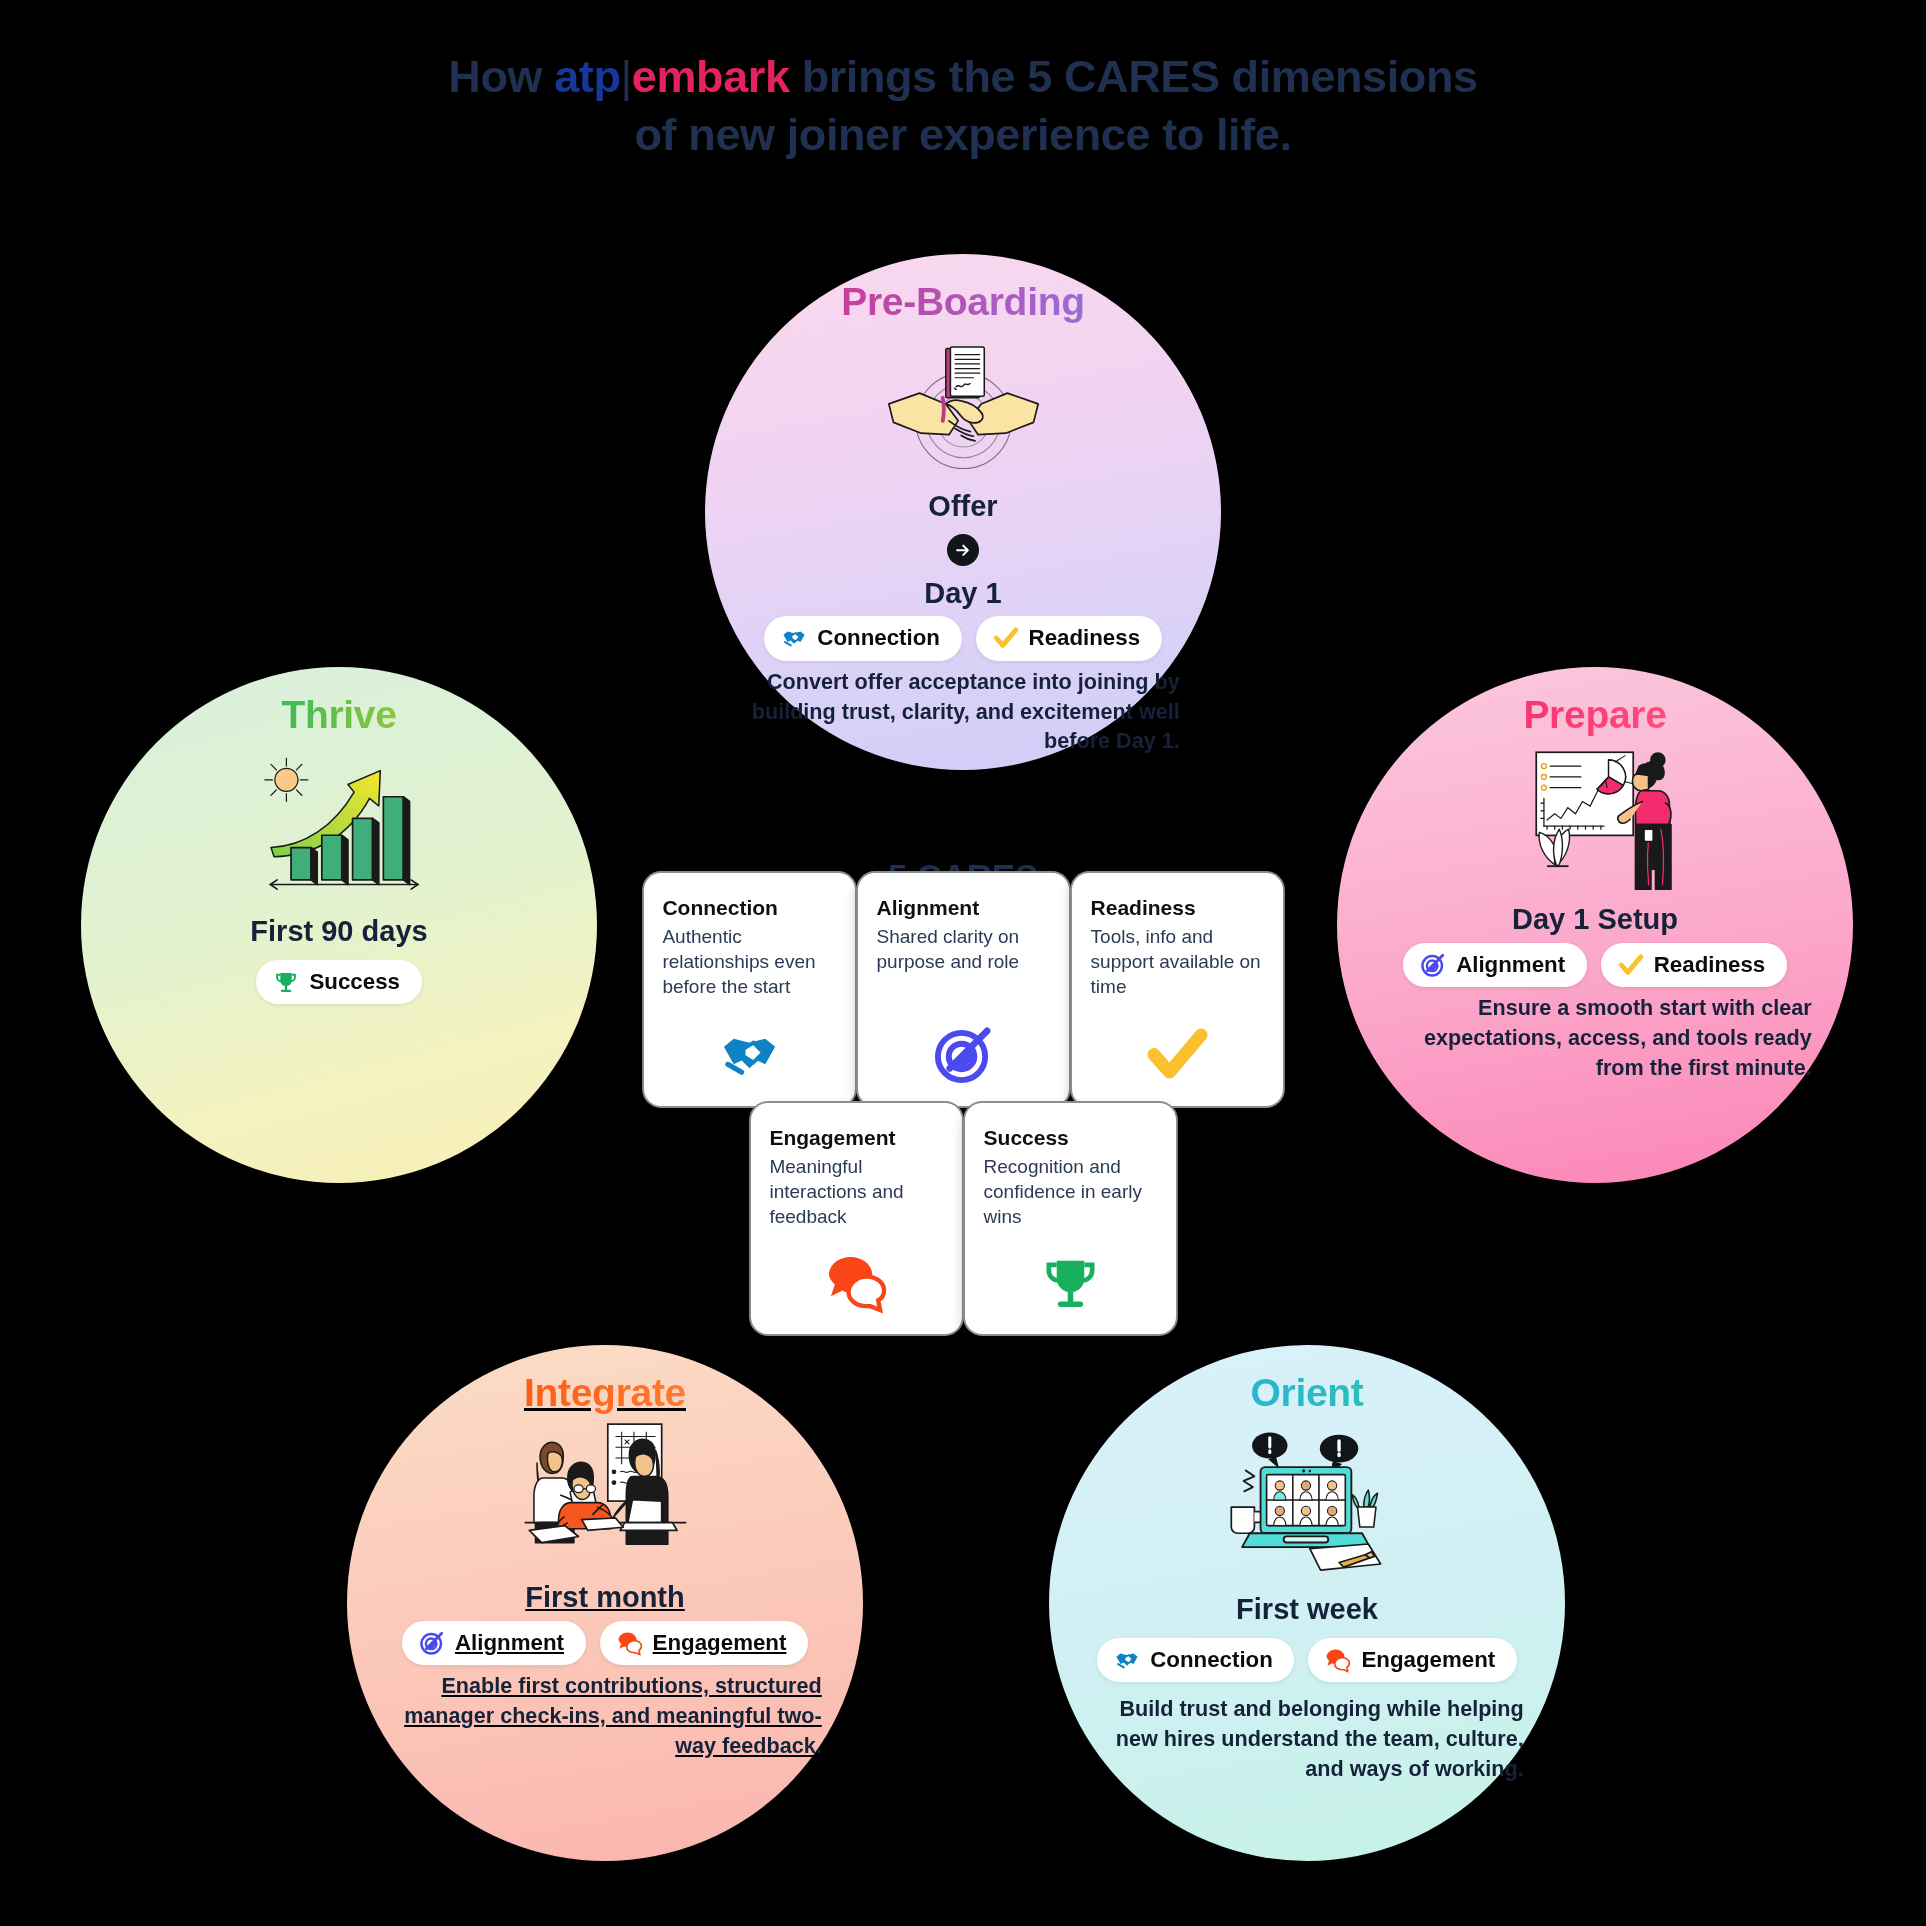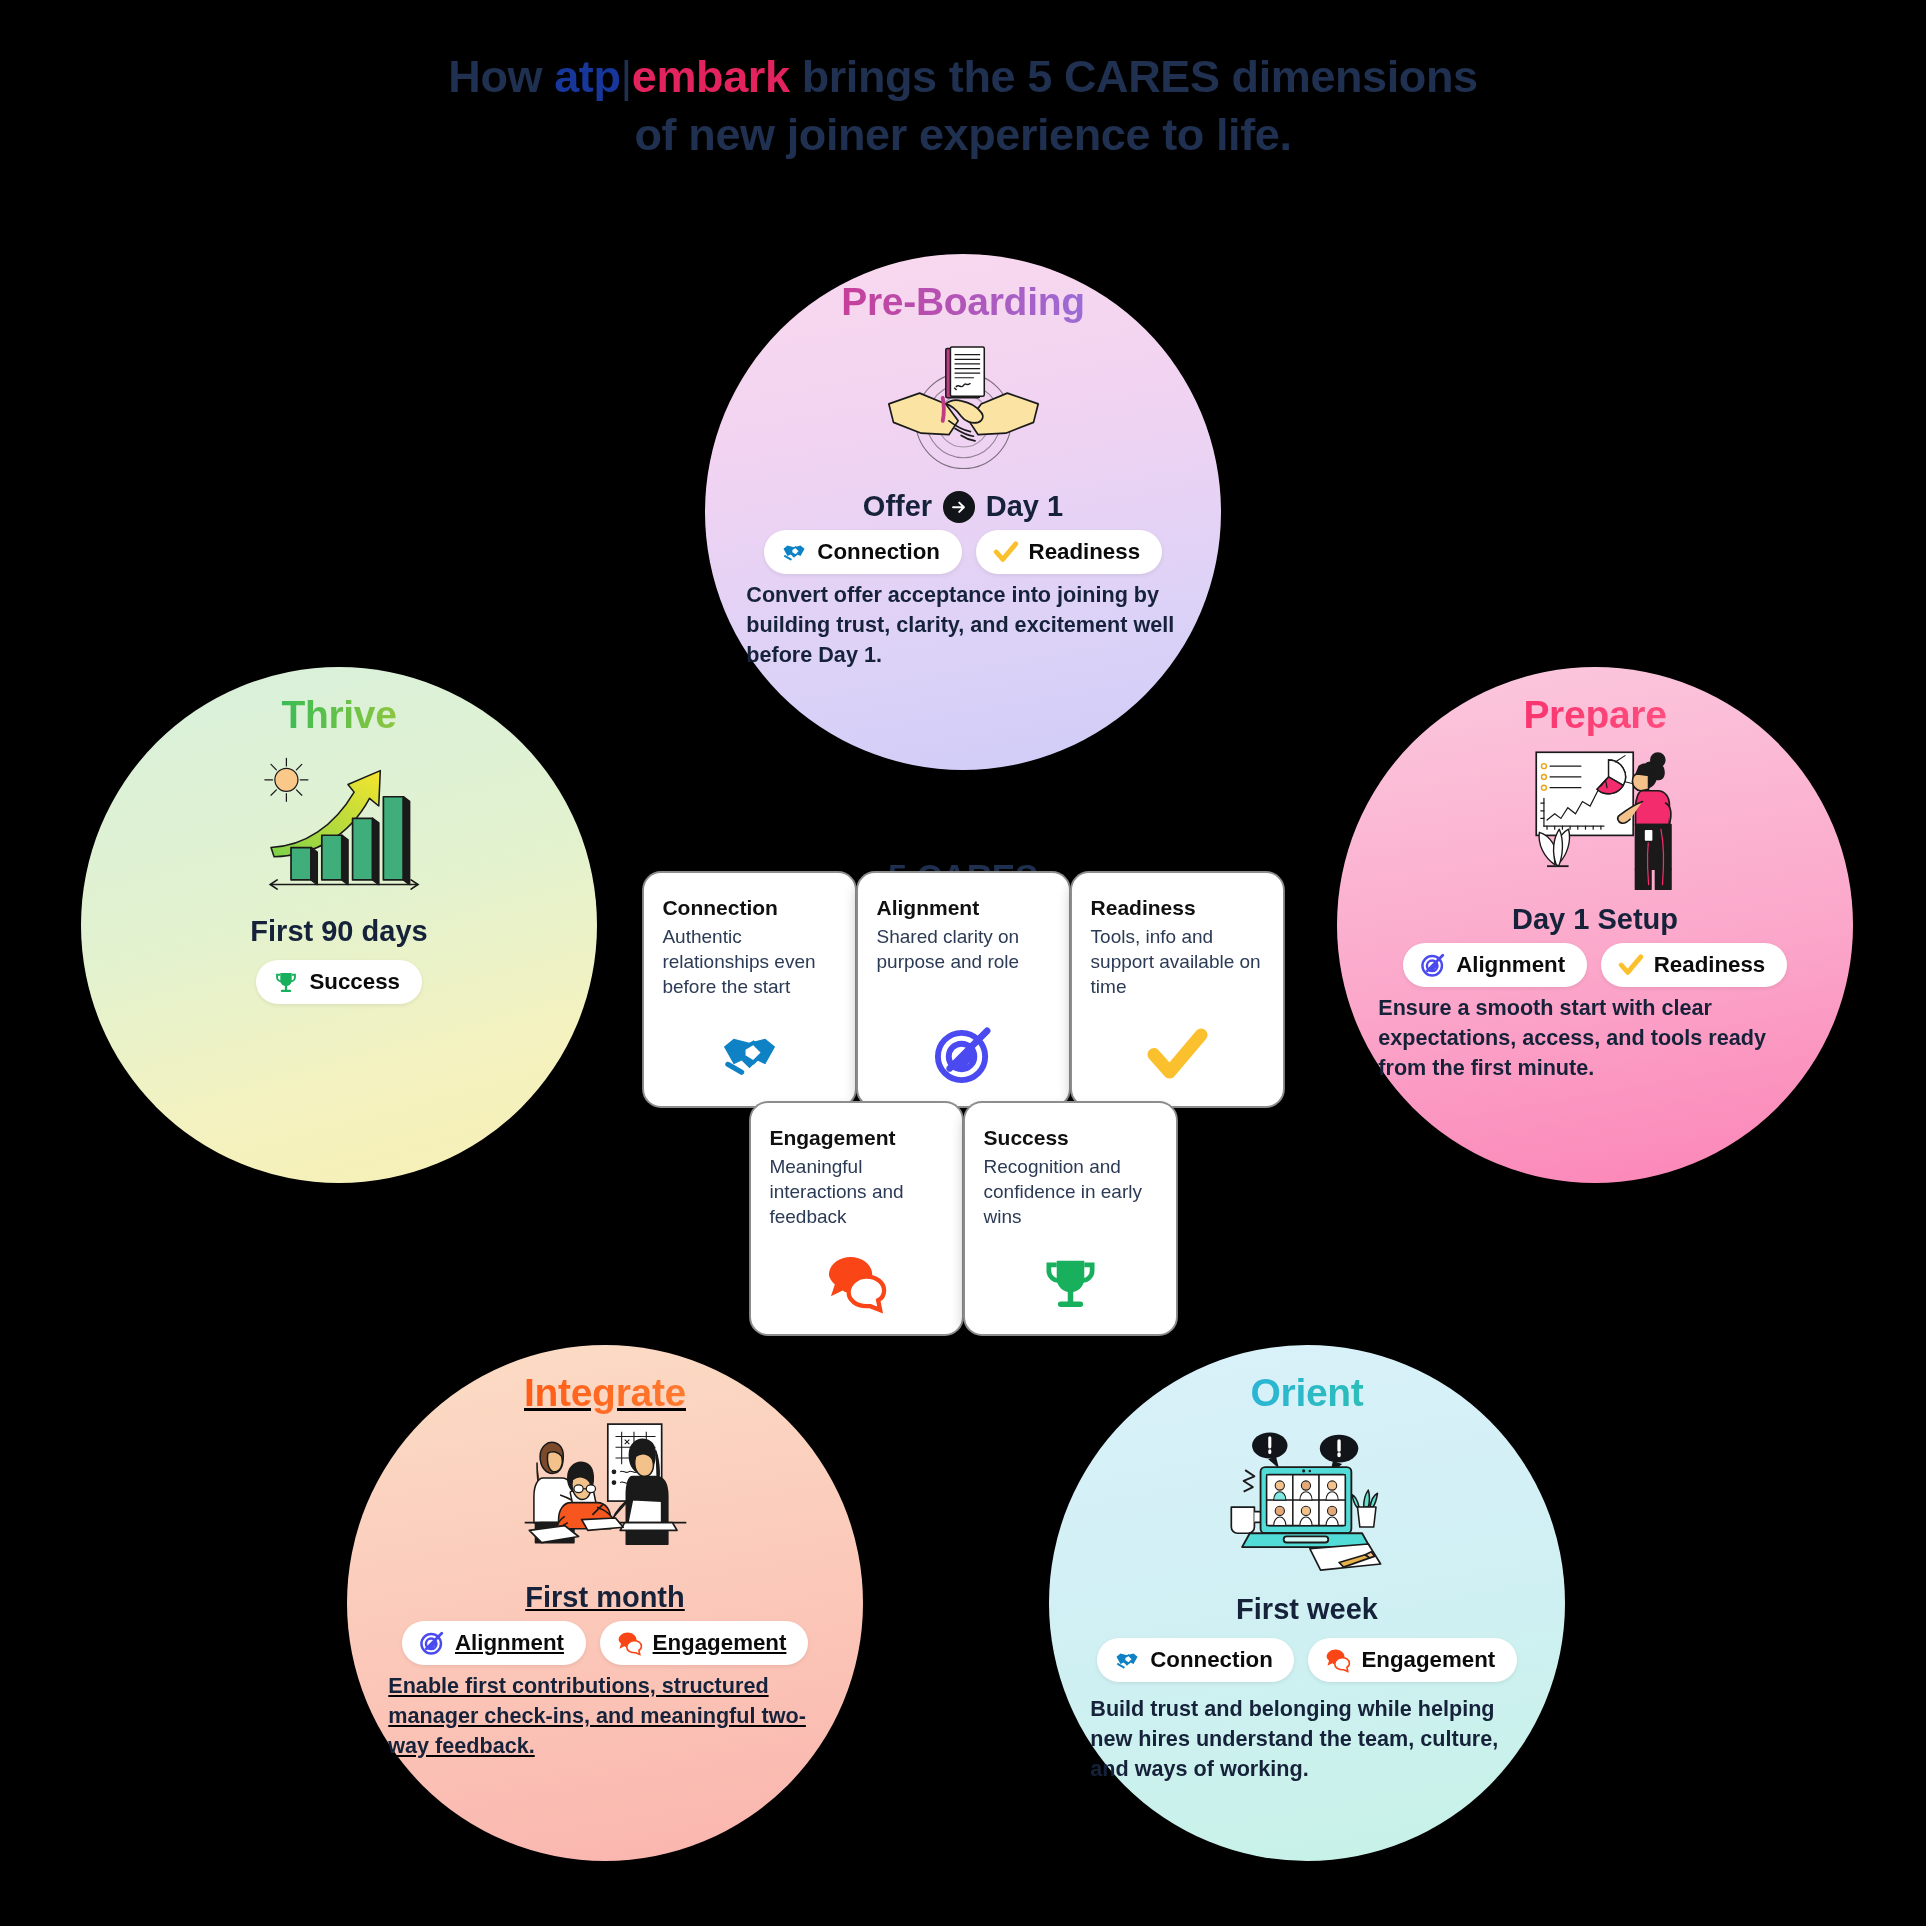--- a/index.html
+++ b/index.html
@@ -21,35 +21,35 @@
   }
   #page-title .brand-a{color:#17379B;}
   #page-title .brand-sep{color:#1F3050;font-weight:500;}
   #page-title .brand-b{color:#E3235E;}
 
   
   .circle{
     position:absolute;
     border-radius:50%;
     display:flex;flex-direction:column;align-items:center;
-    text-align:left;
+    text-align:right;
     box-sizing:border-box;
   }
   .circle .c-title{
     font-size:39px;font-weight:700;letter-spacing:-0.3px;
     margin:0;
     background-clip:text;-webkit-background-clip:text;color:transparent;
   }
   .circle .c-art{
     width:177px;height:154px;display:flex;align-items:center;justify-content:center;
   }
   .circle .c-art svg{width:100%;height:100%;overflow:visible;}
   .circle .c-phase{
     font-size:29px;font-weight:700;color:#15223A;margin:0;
-    display:flex;align-items:center;gap:10.8px;justify-content:center;
+    display:flex;align-items:center;gap:10.8px;justify-content:center;flex-direction:column;
   }
   .pill-row{display:flex;gap:14px;justify-content:center;flex-wrap:wrap;}
   .pill{
     background:#FFFFFF;border-radius:770px;
     padding:9.2px 21.6px 9.2px 17px;
     display:flex;align-items:center;gap:10px;
     font-size:22.3px;font-weight:700;color:#0B0B0B;
     box-shadow:0 1.5px 4.6px rgba(0,0,0,.08);
     white-space:nowrap;
   }

